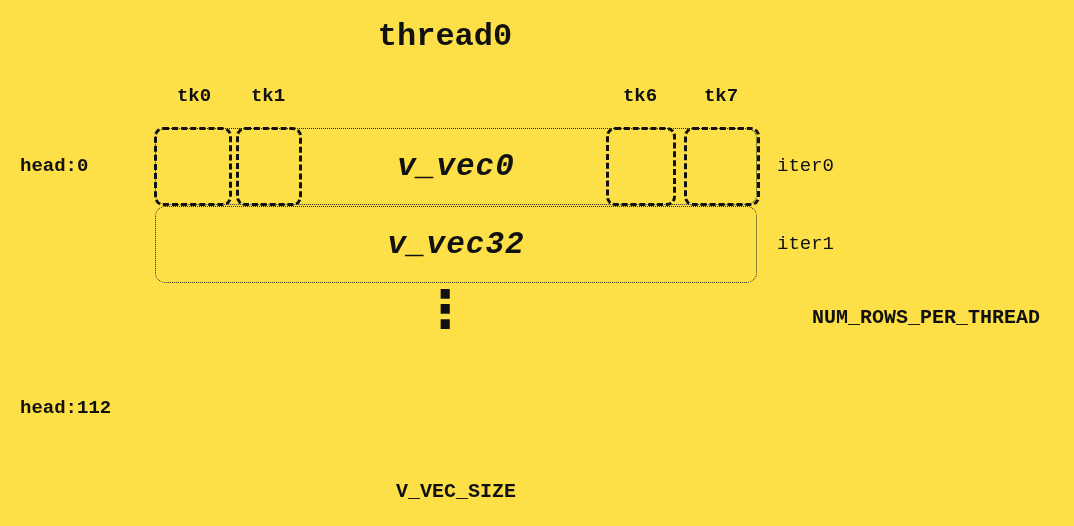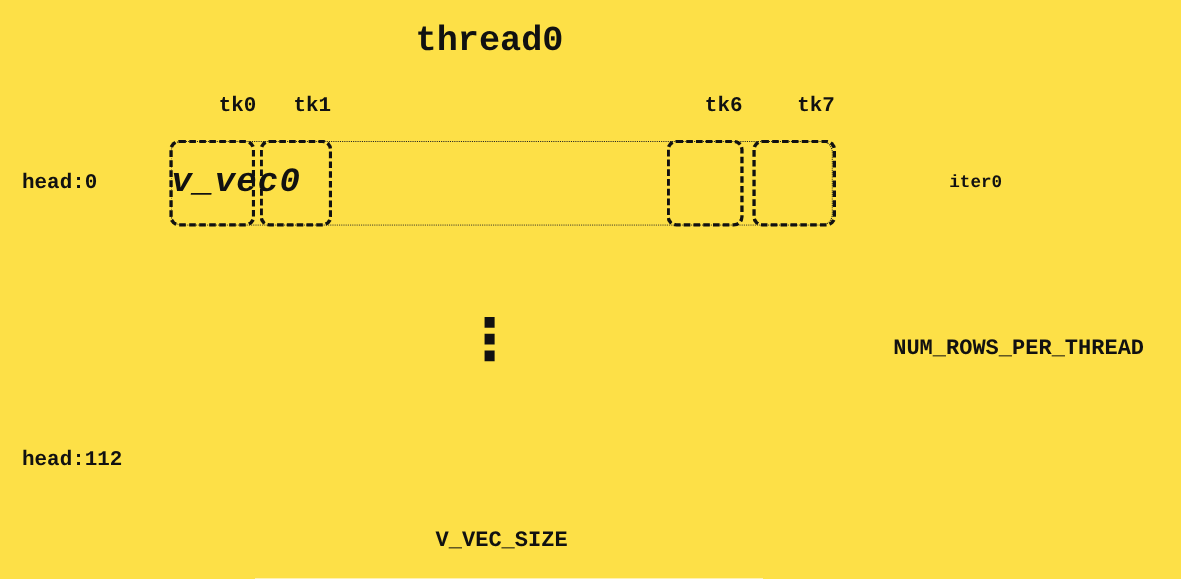--- a/index.html
+++ b/index.html
@@ -21,33 +21,33 @@
   .title {
     left: 155px; top: 18px; width: 580px;
     text-align: center;
     font-size: 32px;
     font-weight: bold;
     letter-spacing: 0px;
   }
 
   .tk-label {
     top: 84px; height: 24px; line-height: 24px;
-    text-align: right;
+    text-align: center;
     font-size: 19px;
     font-weight: bold;
   }
 
   .row {
     left: 155px; width: 602px; height: 77px;
     border: 1.5px dotted #222222;
     border-radius: 10px;
     box-sizing: border-box;
     display: flex;
     align-items: center;
-    justify-content: flex-start;
+    justify-content: center;
   }
   .vec-label {
     font-size: 31px;
     font-weight: bold;
     font-style: italic;
     letter-spacing: 1px;
   }
   .tkbox {
     position: absolute;
     top: -2px;
@@ -59,23 +59,23 @@
   }
 
   .head-label {
     left: 20px; width: 125px; height: 24px; line-height: 24px;
     text-align: left;
     font-size: 19px;
     font-weight: bold;
   }
   .iter-label {
     left: 777px; width: 220px; height: 24px; line-height: 24px;
-    text-align: center;
-    font-size: 16px;
-    font-weight: bold;
+    text-align: left;
+    font-size: 19px;
+    font-weight: normal;
   }
 
   .ellipsis {
     left: 155px; top: 283px; width: 580px;
     text-align: center;
     font-family: "DejaVu Sans", sans-serif;
     font-size: 52px;
     font-weight: bold;
     line-height: 1;
   }
@@ -105,25 +105,29 @@
   <div class="abs tk-label" style="left:683px;width:76px">tk7</div>
 
   <div class="abs row" style="top:128px">
     <div class="tkbox" style="left:-2px;width:78px"></div>
     <div class="tkbox" style="left:80px;width:66px"></div>
     <div class="tkbox" style="left:450px;width:70px"></div>
     <div class="tkbox" style="left:528px;width:76px"></div>
     <div class="vec-label">v_vec0</div>
   </div>
 
+  <div class="abs row" style="top:206px">
+    <div class="vec-label">v_vec32</div>
+  </div>
 
 
   <div class="abs head-label" style="top:154px">head:0</div>
-  <div class="abs head-label" style="top:406px">head:112</div>
+  <div class="abs head-label" style="top:396px">head:112</div>
 
   <div class="abs iter-label" style="top:154px">iter0</div>
+  <div class="abs iter-label" style="top:232px">iter1</div>
 
   <div class="abs ellipsis">⋮</div>
 
   <div class="abs size-annot">V_VEC_SIZE</div>
   <div class="abs rows-annot">NUM_ROWS_PER_THREAD</div>
 
 </div>
 
 </body></html>

